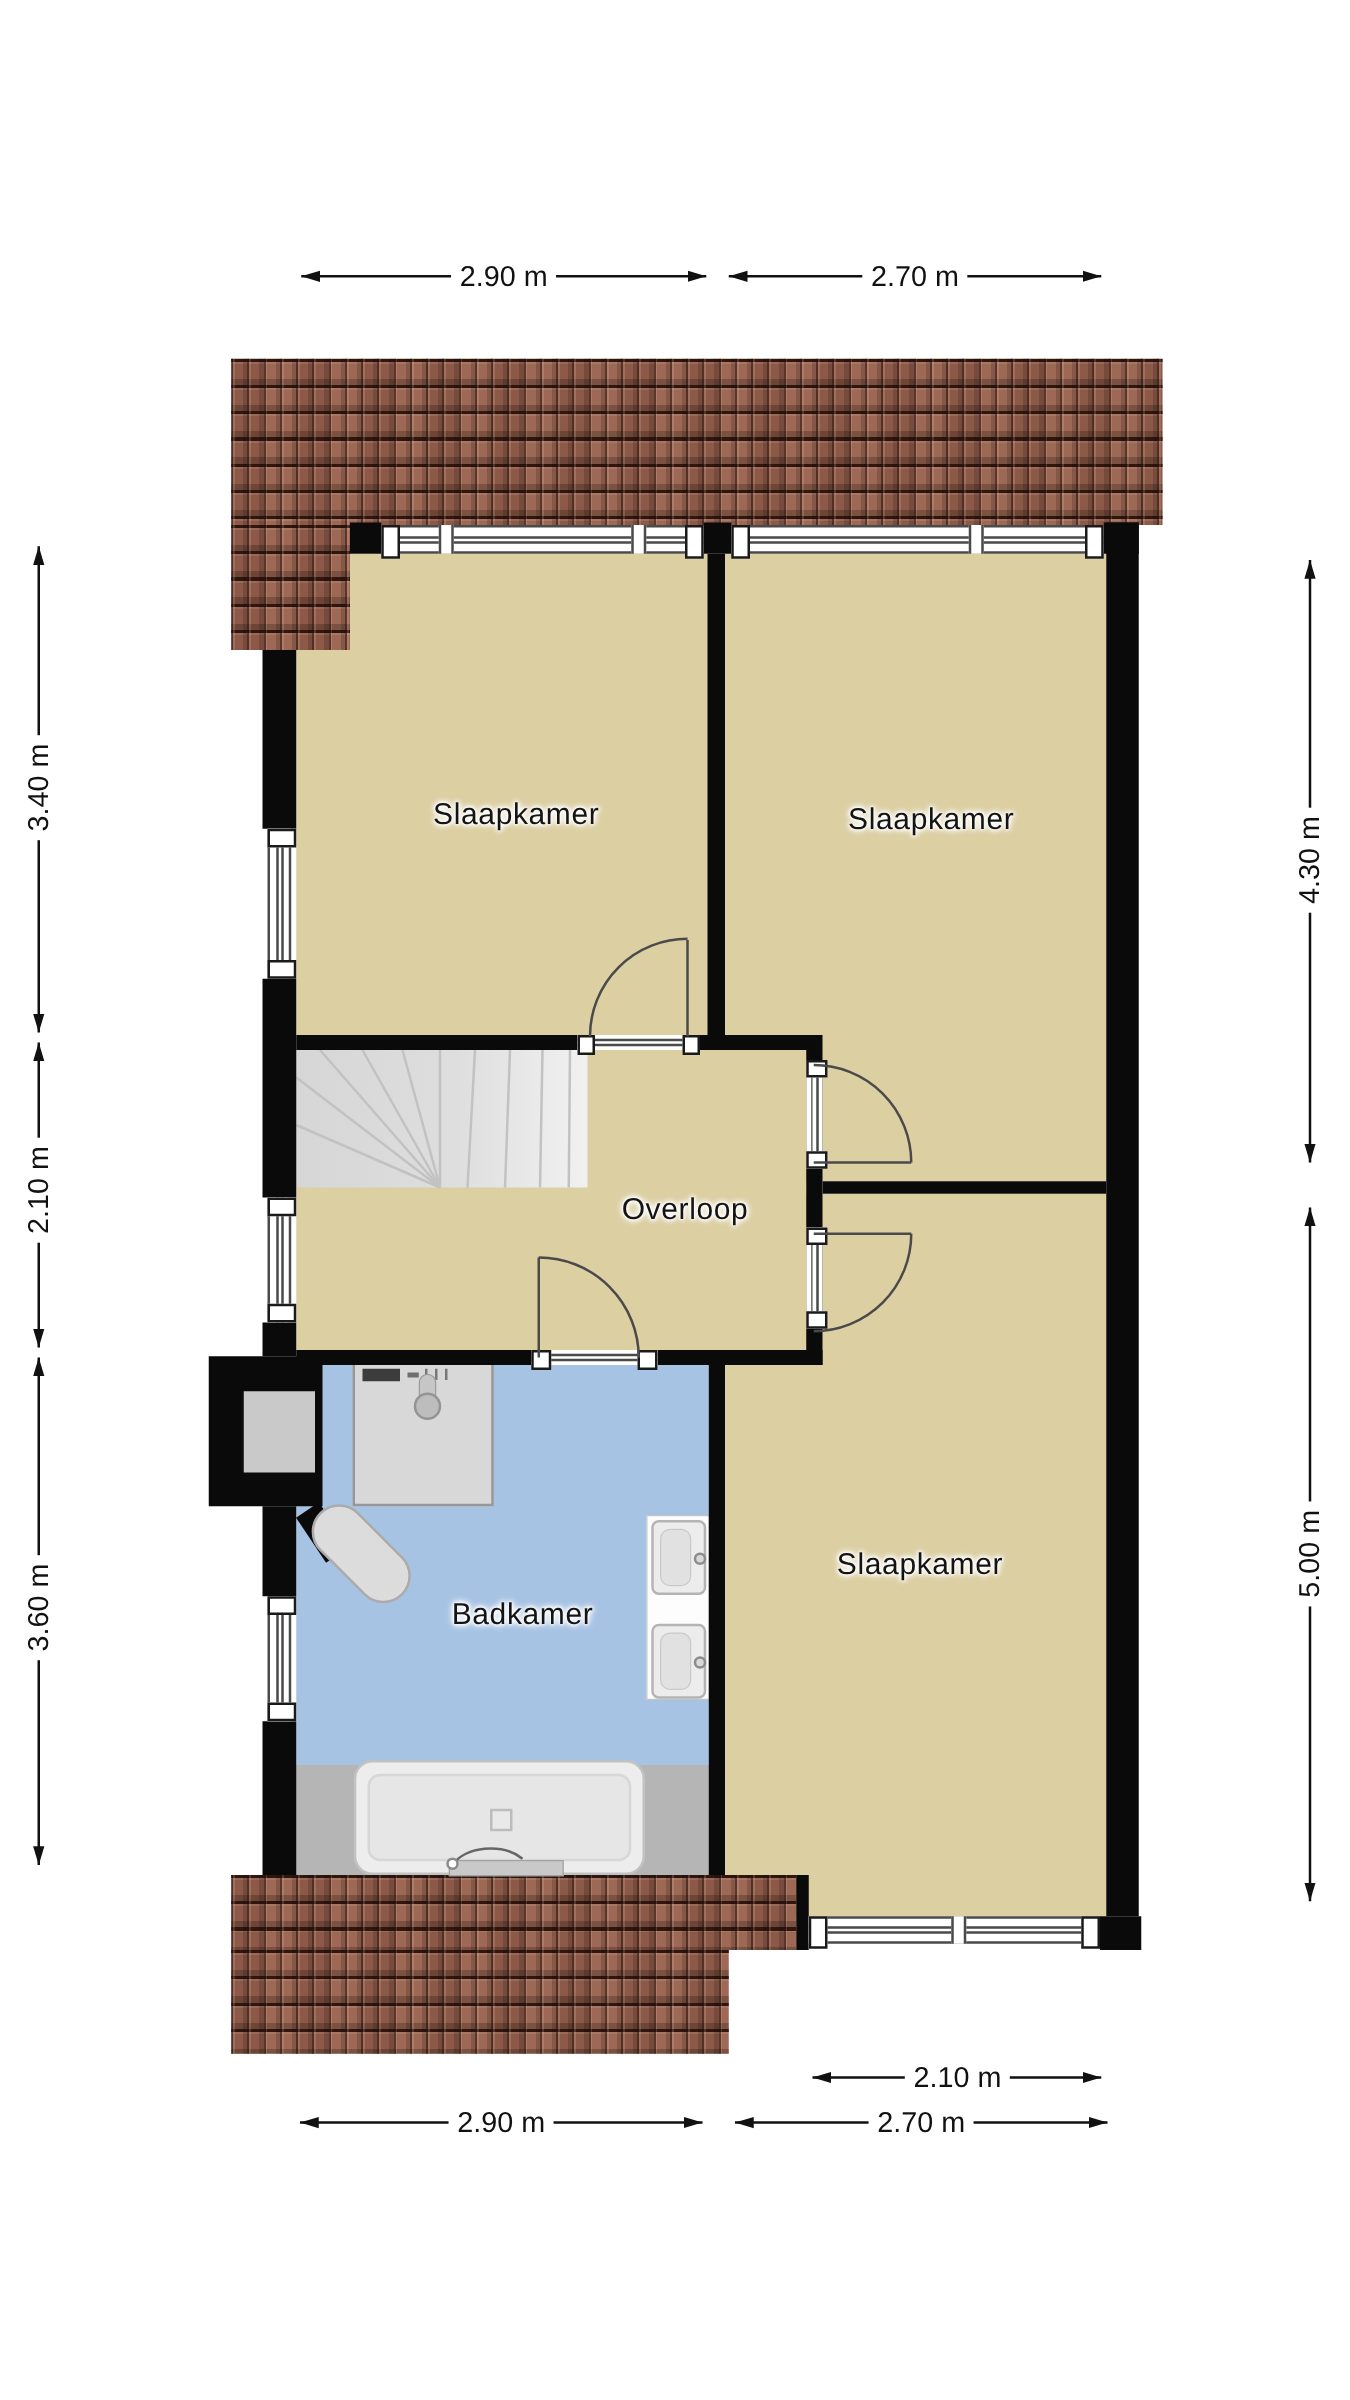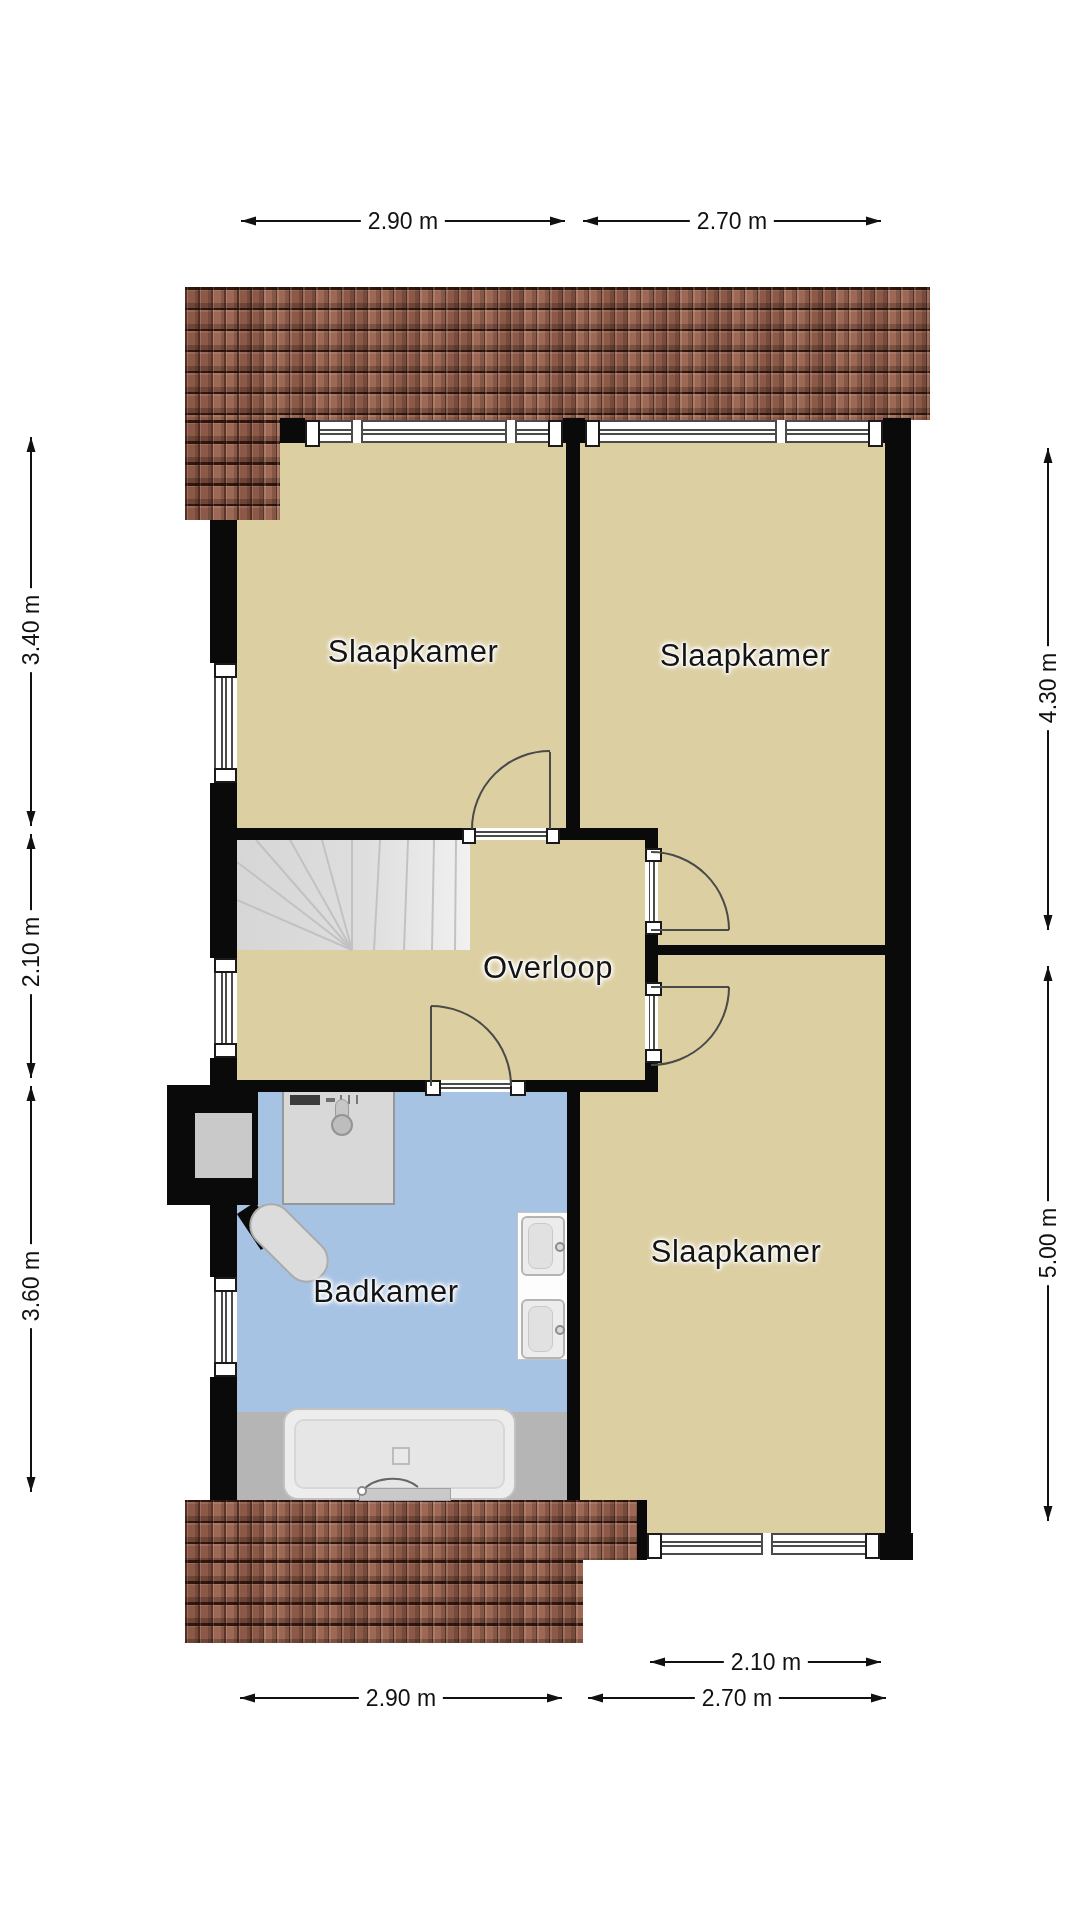--- a/index.html
+++ b/index.html
@@ -30,21 +30,21 @@
         rgba(70,30,18,0.12) 0px, rgba(70,30,18,0.12) 26px,
         rgba(255,200,160,0.07) 26px, rgba(255,200,160,0.07) 52px);
   }
   
   .win{background:#ffffff;}
   .ln{position:absolute;background:#4a4a4a;}
   .jamb{position:absolute;background:#ffffff;border:2px solid #1a1a1a;}
   .divv{position:absolute;top:0;bottom:0;width:8px;background:#ffffff;
         border-left:2px solid #4a4a4a;border-right:2px solid #4a4a4a;}
   
-  .room-label{position:absolute;transform:translate(-50%,-50%);font-size:31px;color:#141414;
+  .room-label{position:absolute;transform:translate(-50%,-50%);font-size:24px;color:#141414;
       white-space:nowrap;letter-spacing:0.5px;
       text-shadow:0 0 3px #fff,0 0 3px #fff,0 0 5px #fff,0 0 5px #fff,0 0 7px #fff;}
   .dim-label{position:absolute;transform:translate(-50%,-50%);font-size:23px;color:#111;
       background:#ffffff;padding:0 7px;white-space:nowrap;}
   .dim-label.vert{transform:translate(-50%,-50%) rotate(-90deg);}
   svg{position:absolute;left:0;top:0;pointer-events:none;}
   
   .washer{background:#d8d8d8;border:2px solid #979797;}
   .tub{background:#ededed;border:2px solid #c2c2c2;border-radius:15px;}
   .tub-inner{position:absolute;left:9px;top:9px;right:9px;bottom:9px;background:#e6e6e6;
@@ -276,21 +276,21 @@
       <line x1="650" y1="1662" x2="881" y2="1662" marker-start="url(#ah)" marker-end="url(#ah)"></line>
       <line x1="240" y1="1698" x2="562" y2="1698" marker-start="url(#ah)" marker-end="url(#ah)"></line>
       <line x1="588" y1="1698" x2="886" y2="1698" marker-start="url(#ah)" marker-end="url(#ah)"></line>
     </g>
   </svg>
 
   <div class="room-label" style="left:413px;top:652px;">Slaapkamer</div>
   <div class="room-label" style="left:745px;top:656px;">Slaapkamer</div>
   <div class="room-label" style="left:736px;top:1252px;">Slaapkamer</div>
   <div class="room-label" style="left:548px;top:968px;">Overloop</div>
-  <div class="room-label" style="left:386px;top:1292px;">Badkamer</div>
+  <div class="room-label" style="left:418px;top:1292px;">Badkamer</div>
 
   <div class="dim-label" style="left:403px;top:221px;">2.90 m</div>
   <div class="dim-label" style="left:732px;top:221px;">2.70 m</div>
   <div class="dim-label vert" style="left:31px;top:630px;">3.40 m</div>
   <div class="dim-label vert" style="left:31px;top:952px;">2.10 m</div>
   <div class="dim-label vert" style="left:31px;top:1286px;">3.60 m</div>
   <div class="dim-label vert" style="left:1048px;top:688px;">4.30 m</div>
   <div class="dim-label vert" style="left:1048px;top:1243px;">5.00 m</div>
   <div class="dim-label" style="left:766px;top:1662px;">2.10 m</div>
   <div class="dim-label" style="left:401px;top:1698px;">2.90 m</div>

